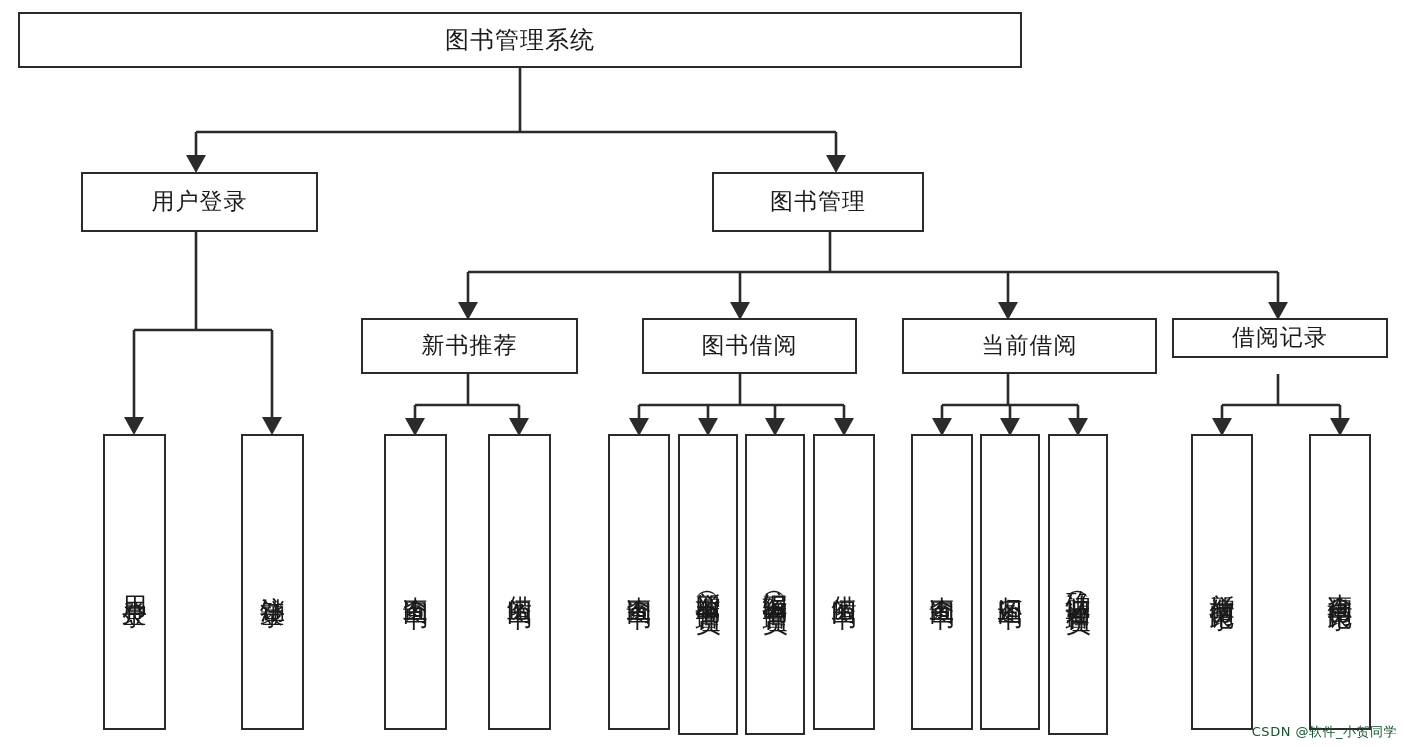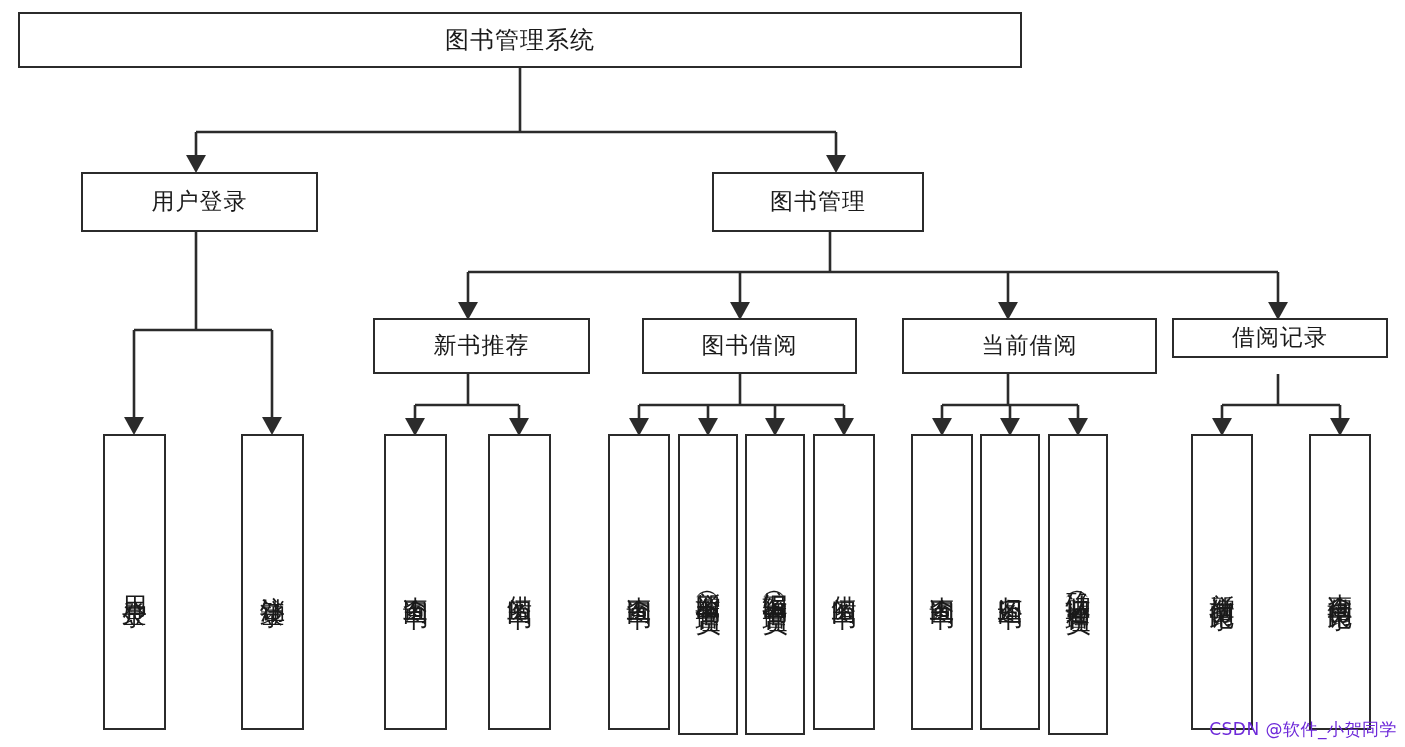--- a/index.html
+++ b/index.html
@@ -65,22 +65,22 @@
   .node-v .vlabel {
     writing-mode: vertical-rl;
     text-orientation: upright;
     display: block;
   }
 
   #watermark {
     position: absolute;
     right: 8px;
     bottom: 6px;
-    font-size: 17px;
-    color: #6d28d9;
+    font-size: 13px;
+    color: #14532d;
     white-space: nowrap;
     letter-spacing: 0.5px;
   }
 </style>
 </head>
 <body>
 
 <div id="diagram-root">
 
   <svg id="connector-layer" width="1405" height="747" viewBox="0 0 1405 747" xmlns="http://www.w3.org/2000/svg">
@@ -139,21 +139,21 @@
     <span>图书管理系统</span>
   </div>
 
   <div class="node node-h" style="left:81px; top:172px; width:237px; height:60px;">
     <span>用户登录</span>
   </div>
   <div class="node node-h" style="left:712px; top:172px; width:212px; height:60px;">
     <span>图书管理</span>
   </div>
 
-  <div class="node node-h" style="left:361px; top:318px; width:217px; height:56px;margin-left:12px;">
+  <div class="node node-h" style="left:361px; top:318px; width:217px; height:56px;">
     <span>新书推荐</span>
   </div>
   <div class="node node-h" style="left:642px; top:318px; width:215px; height:56px;">
     <span>图书借阅</span>
   </div>
   <div class="node node-h" style="left:902px; top:318px; width:255px; height:56px;">
     <span>当前借阅</span>
   </div>
   <div class="node node-h" style="left:1172px; top:318px; width:216px; height:40px;">
     <span>借阅记录</span>

